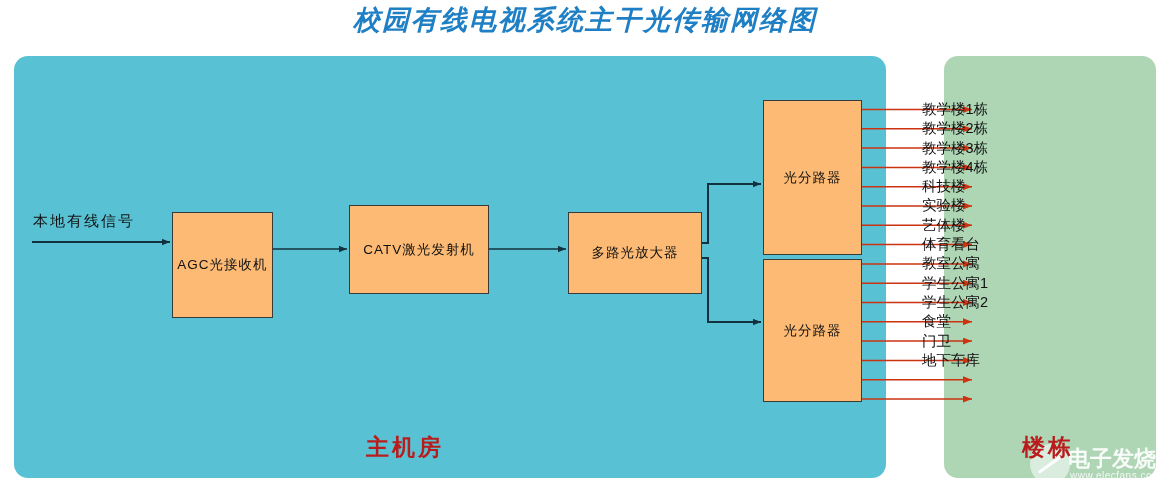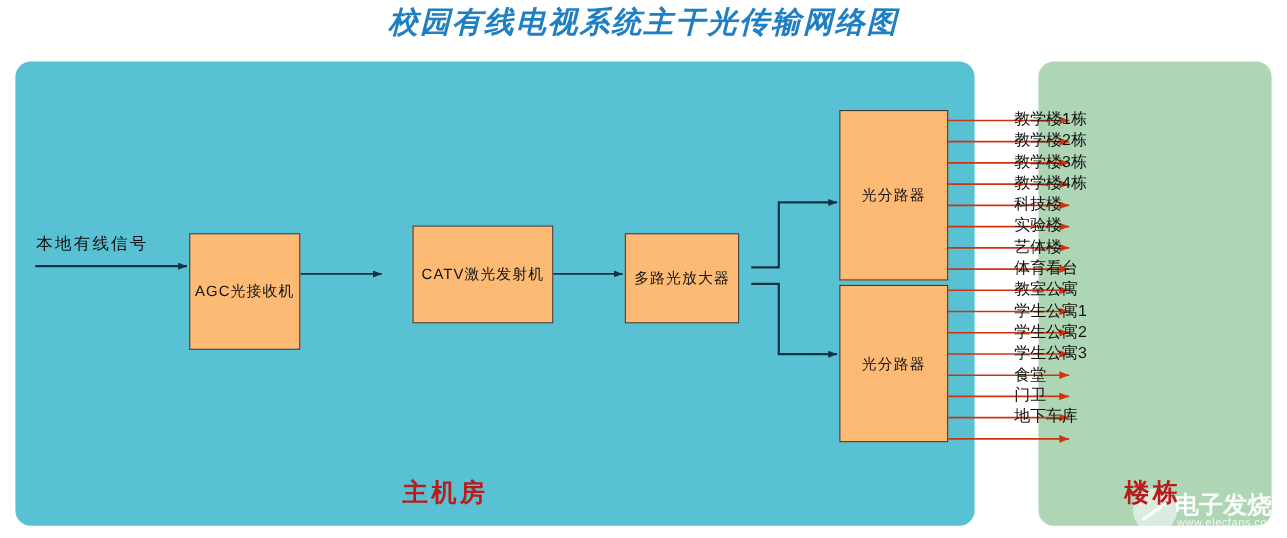--- a/index.html
+++ b/index.html
@@ -77,22 +77,22 @@
     display: flex;
     align-items: center;
     justify-content: center;
     color: #111111;
     font-size: 13.5px;
     letter-spacing: 1px;
     box-sizing: border-box;
     white-space: nowrap;
   }
   #box-agc      { left: 172px; top: 212px; width: 101px; height: 106px; }
-  #box-catv     { left: 349px; top: 205px; width: 128px; height: 89px; margin-left: 26px; }
-  #box-amp      { left: 568px; top: 212px; width: 104px; height: 82px; }
+  #box-catv     { left: 349px; top: 205px; width: 140px; height: 89px; }
+  #box-amp      { left: 568px; top: 212px; width: 134px; height: 82px; }
   #box-splitter-1 { left: 763px; top: 100px; width: 99px; height: 155px; }
   #box-splitter-2 { left: 763px; top: 259px; width: 99px; height: 143px; }
 
   
   #source-signal-label {
     position: absolute;
     left: 33px;
     top: 212px;
     font-size: 15px;
     color: #111111;
@@ -250,21 +250,20 @@
       <div class="destination-item">教学楼2栋</div>
       <div class="destination-item">教学楼3栋</div>
       <div class="destination-item">教学楼4栋</div>
       <div class="destination-item">科技楼</div>
       <div class="destination-item">实验楼</div>
       <div class="destination-item">艺体楼</div>
       <div class="destination-item">体育看台</div>
       <div class="destination-item">教室公寓</div>
       <div class="destination-item">学生公寓1</div>
       <div class="destination-item">学生公寓2</div>
-      <div class="destination-item">学生公寓3</div>
       <div class="destination-item">食堂</div>
       <div class="destination-item">门卫</div>
       <div class="destination-item">地下车库</div>
     </div>
 
   <div id="watermark">
     <div id="watermark-logo">
       <div id="watermark-logo-slash"></div>
     </div>
     <div id="watermark-text">电子发烧友</div>

